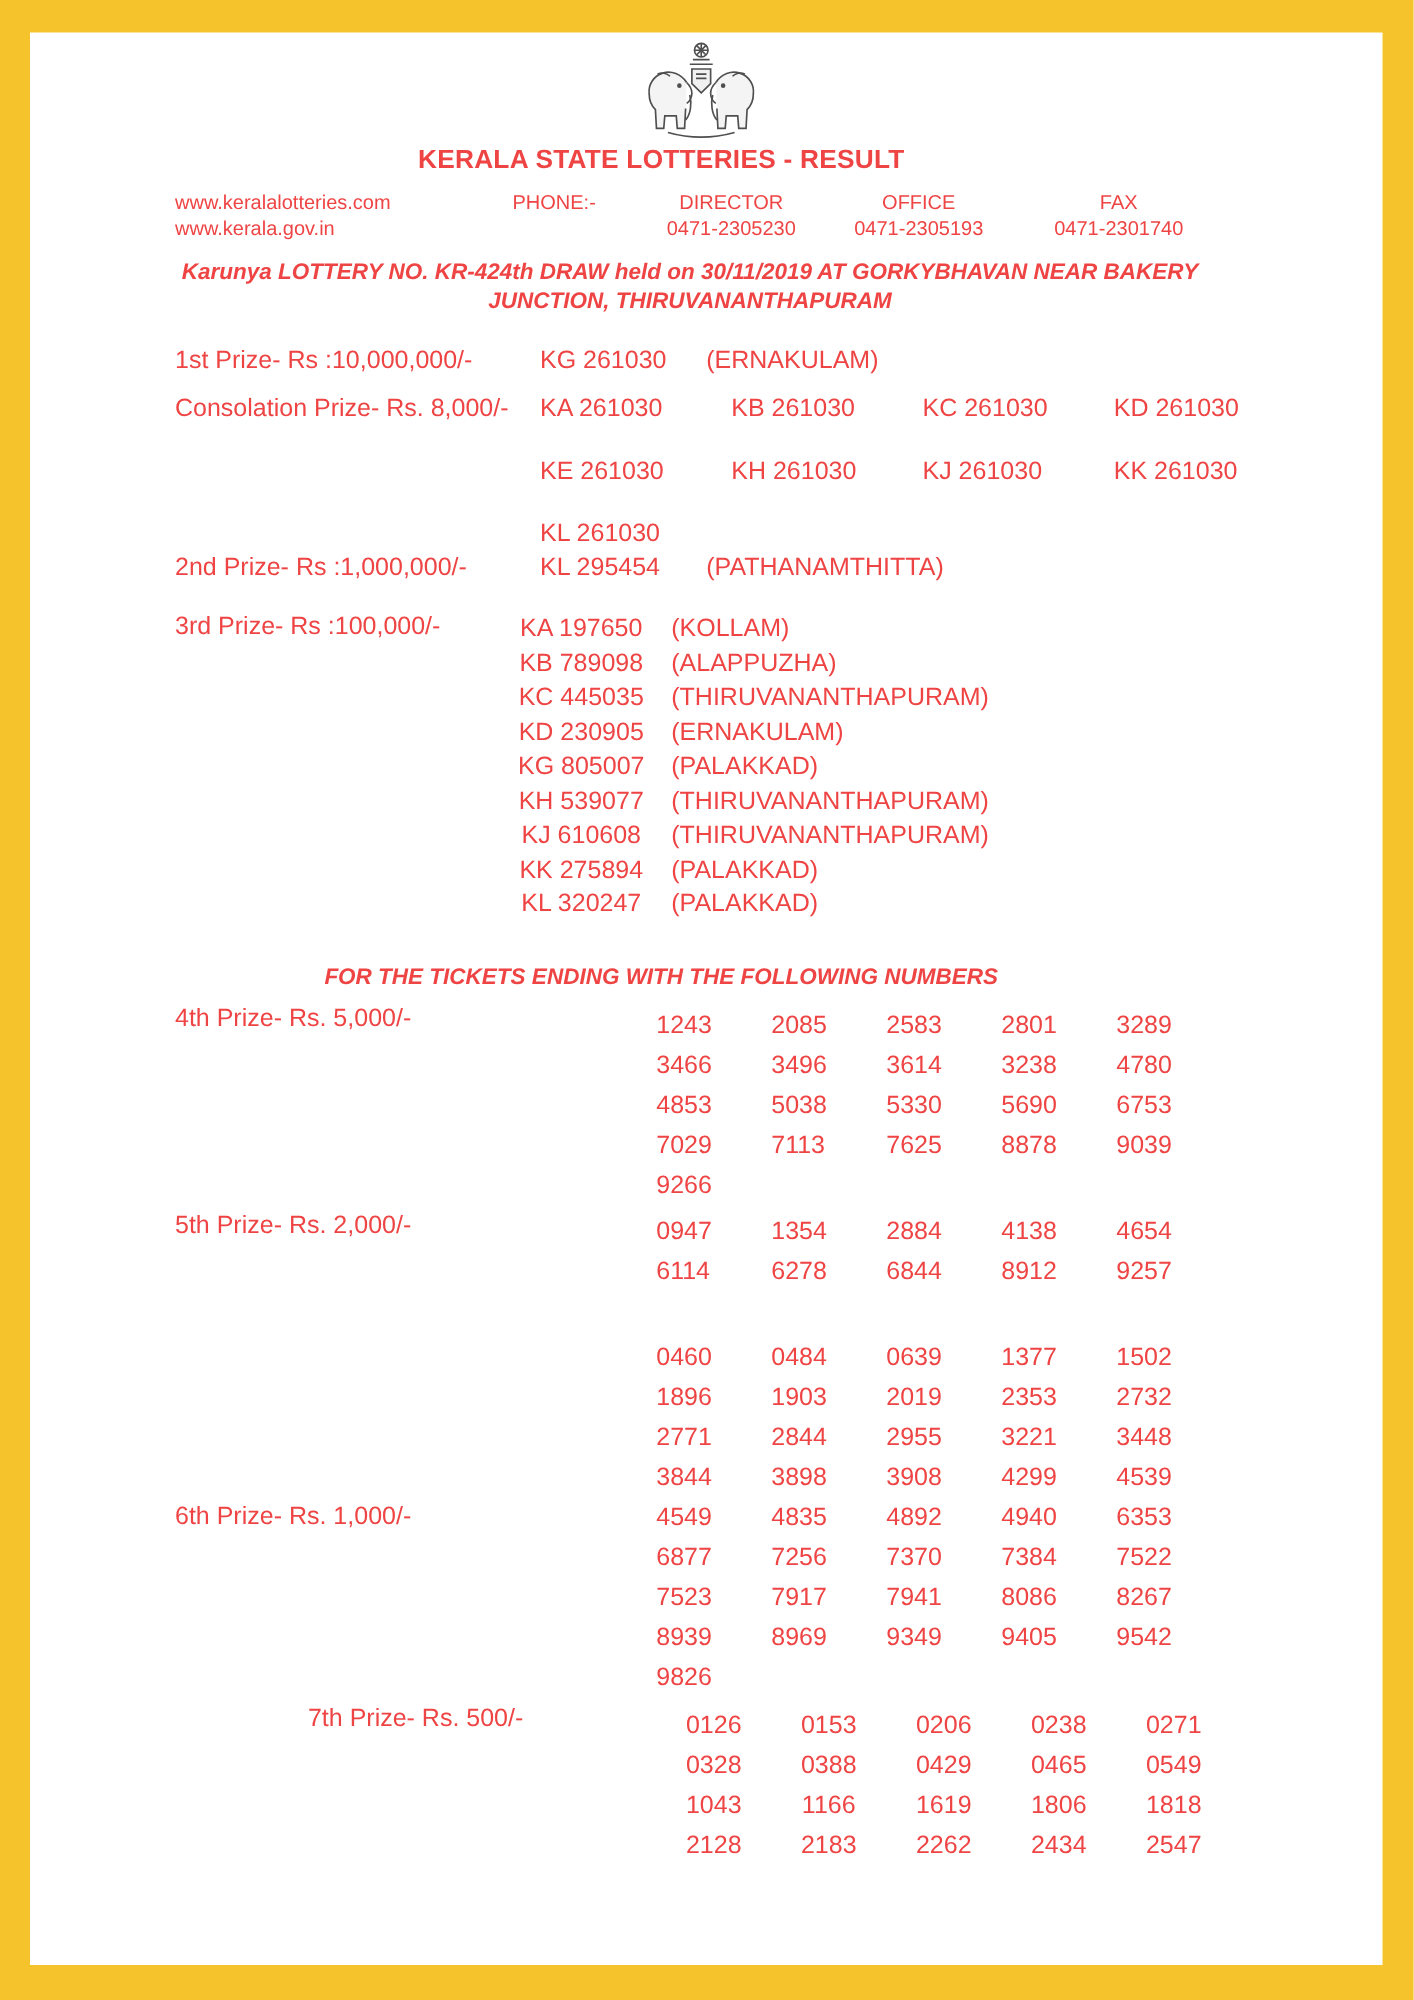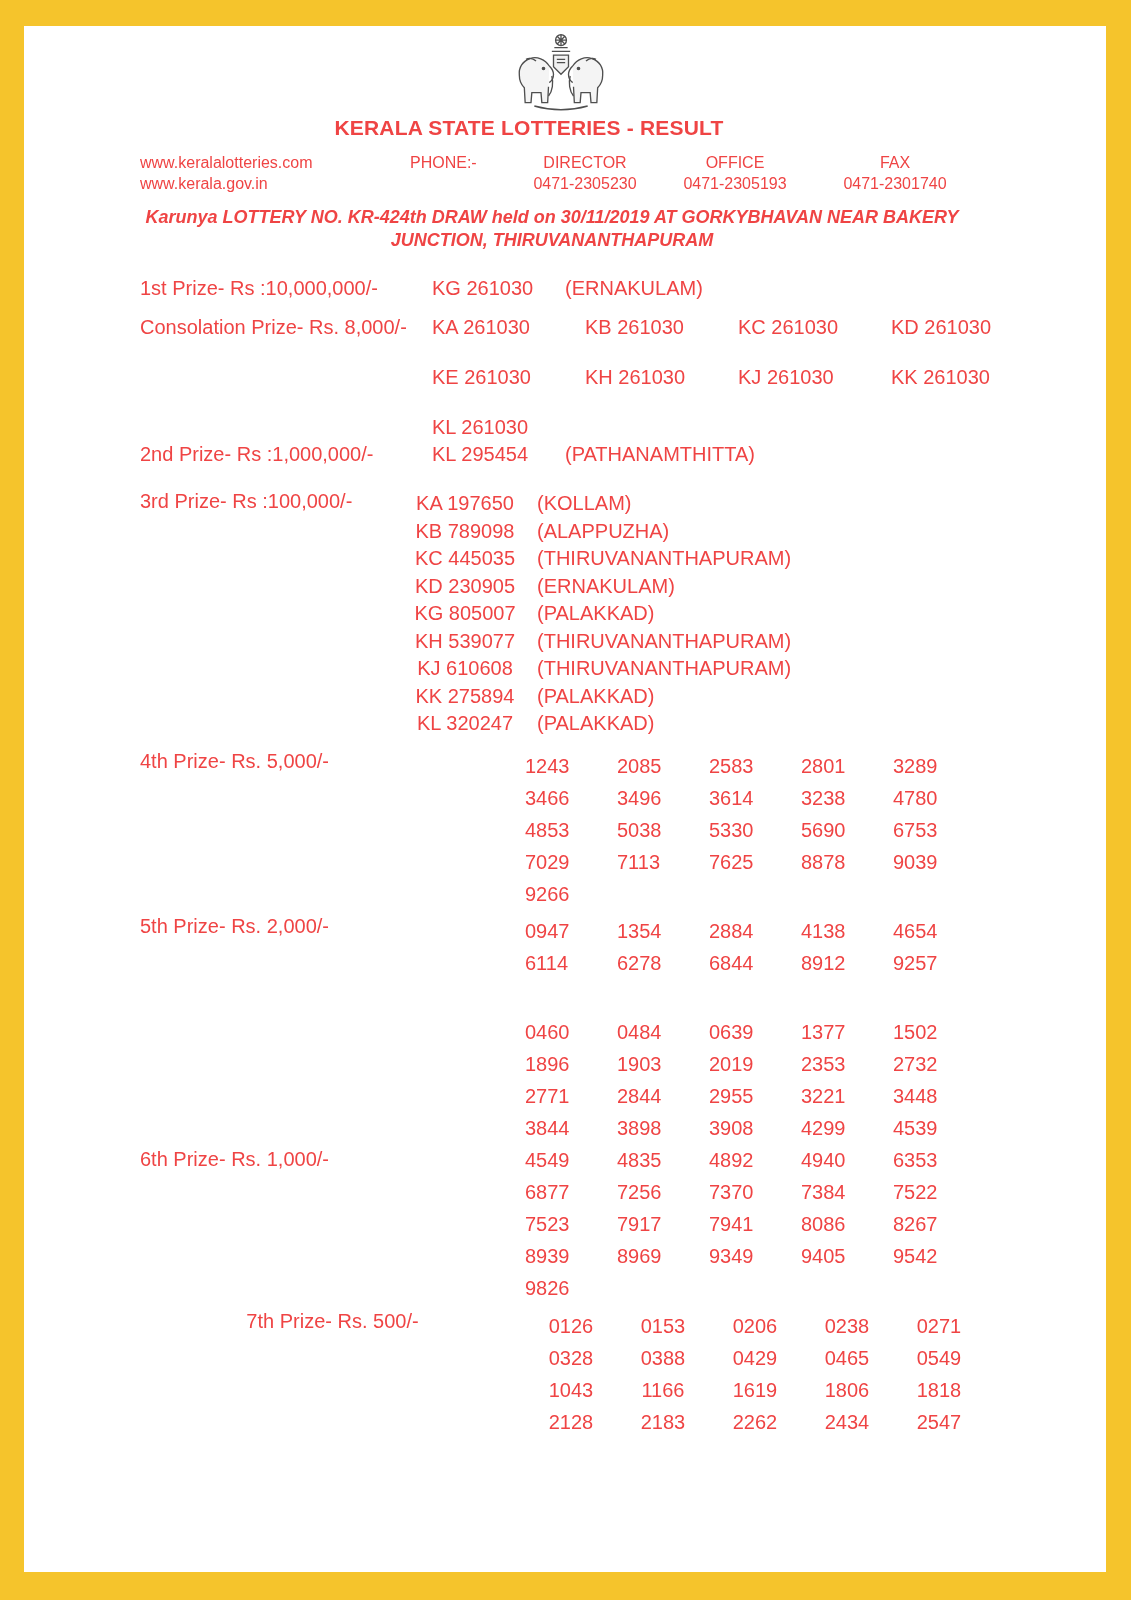--- a/index.html
+++ b/index.html
@@ -209,20 +209,21 @@
             <span class="ticket3">KK 275894</span>
             <span class="loc">(PALAKKAD)</span>
           </div>
           <div class="third-row">
             <span class="ticket3">KL 320247</span>
             <span class="loc">(PALAKKAD)</span>
           </div>
         </div>
     </div>
 
+    <div class="section-heading">FOR THE TICKETS ENDING WITH THE FOLLOWING NUMBERS</div>
 
     <div class="prize-row ending p4">
       <span class="plabel">4th Prize- Rs. 5,000/-</span>
       <div class="num-grid">
           <span class="num">1243</span>
           <span class="num">2085</span>
           <span class="num">2583</span>
           <span class="num">2801</span>
           <span class="num">3289</span>
           <span class="num">3466</span>

